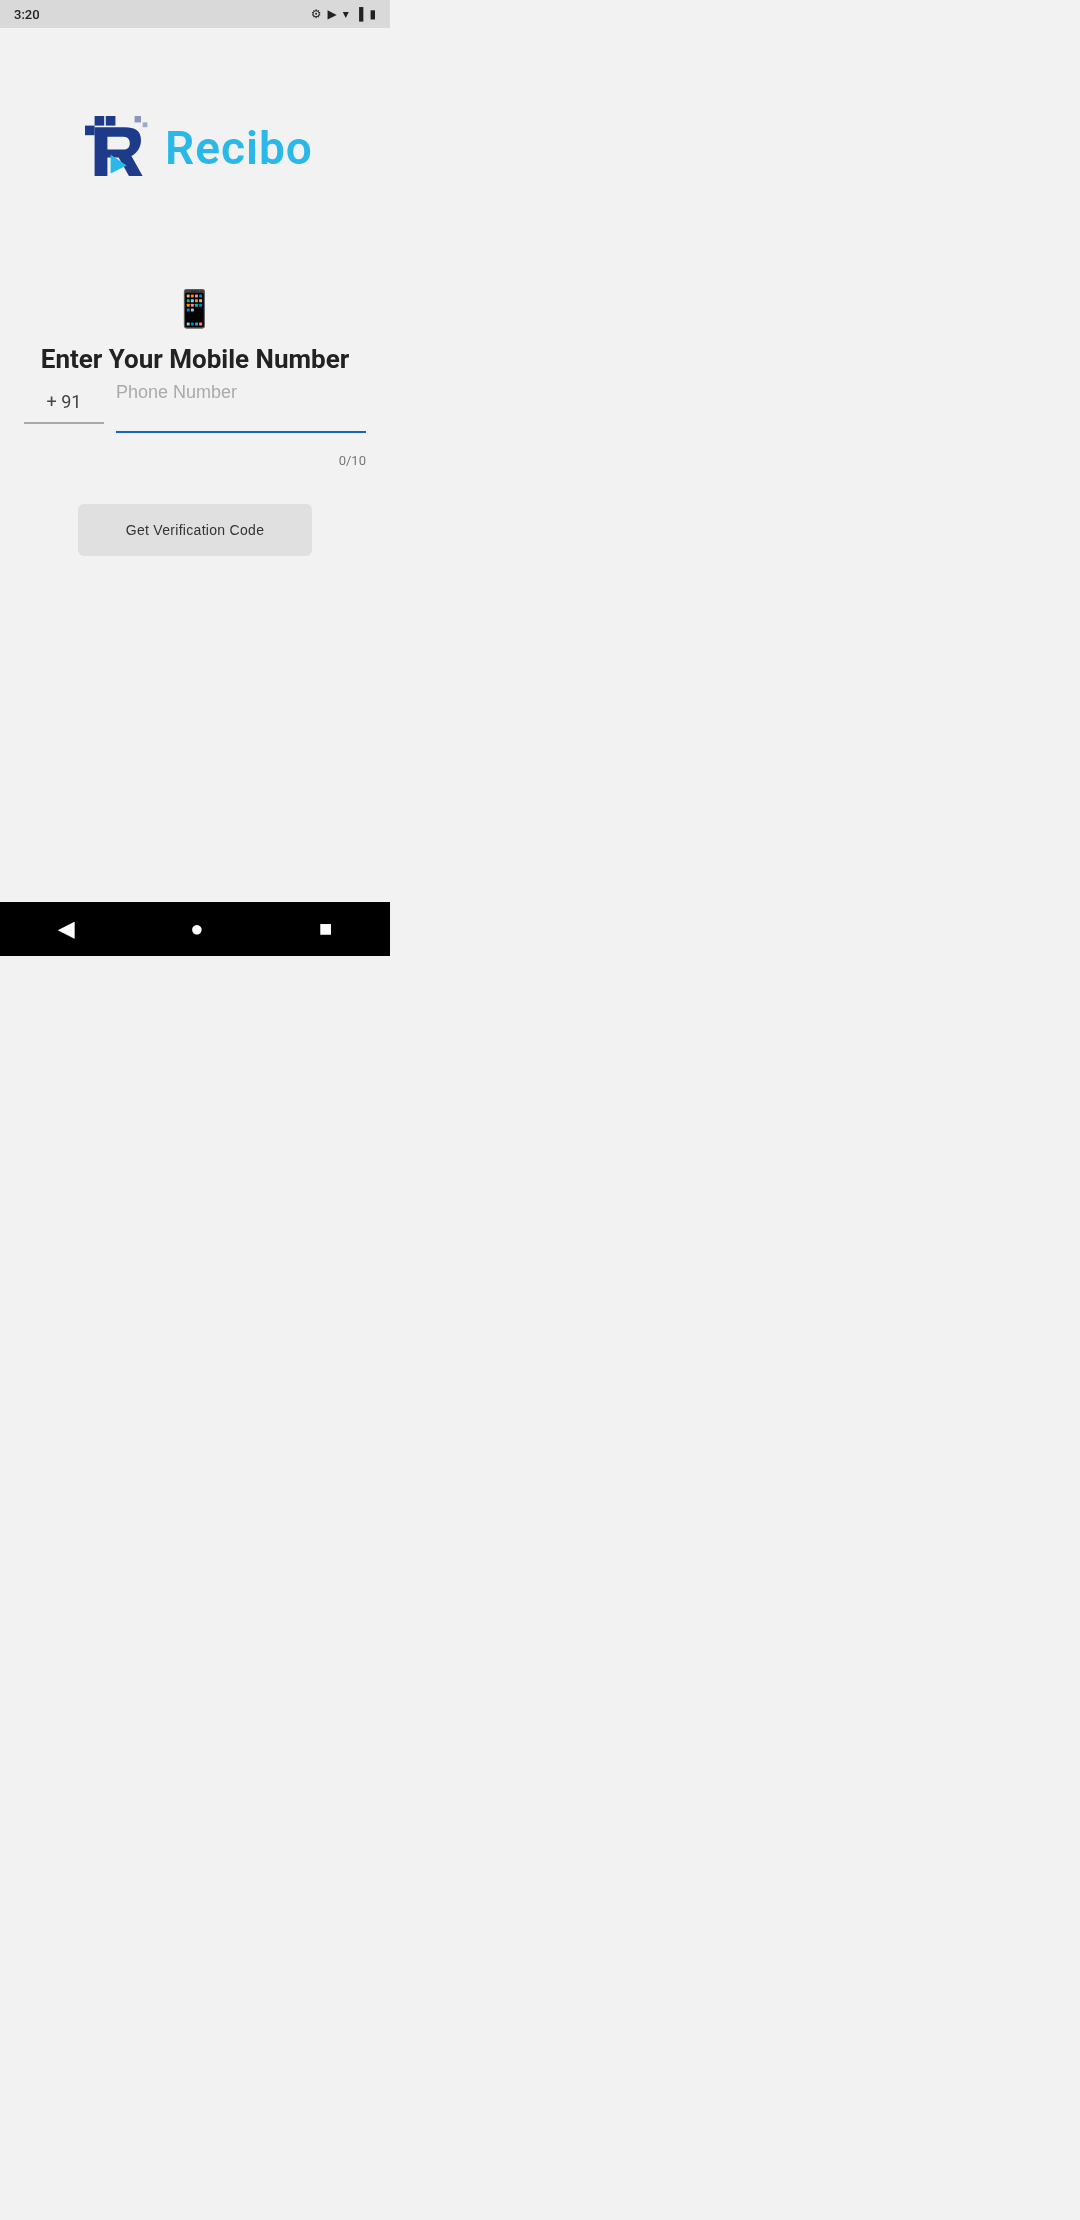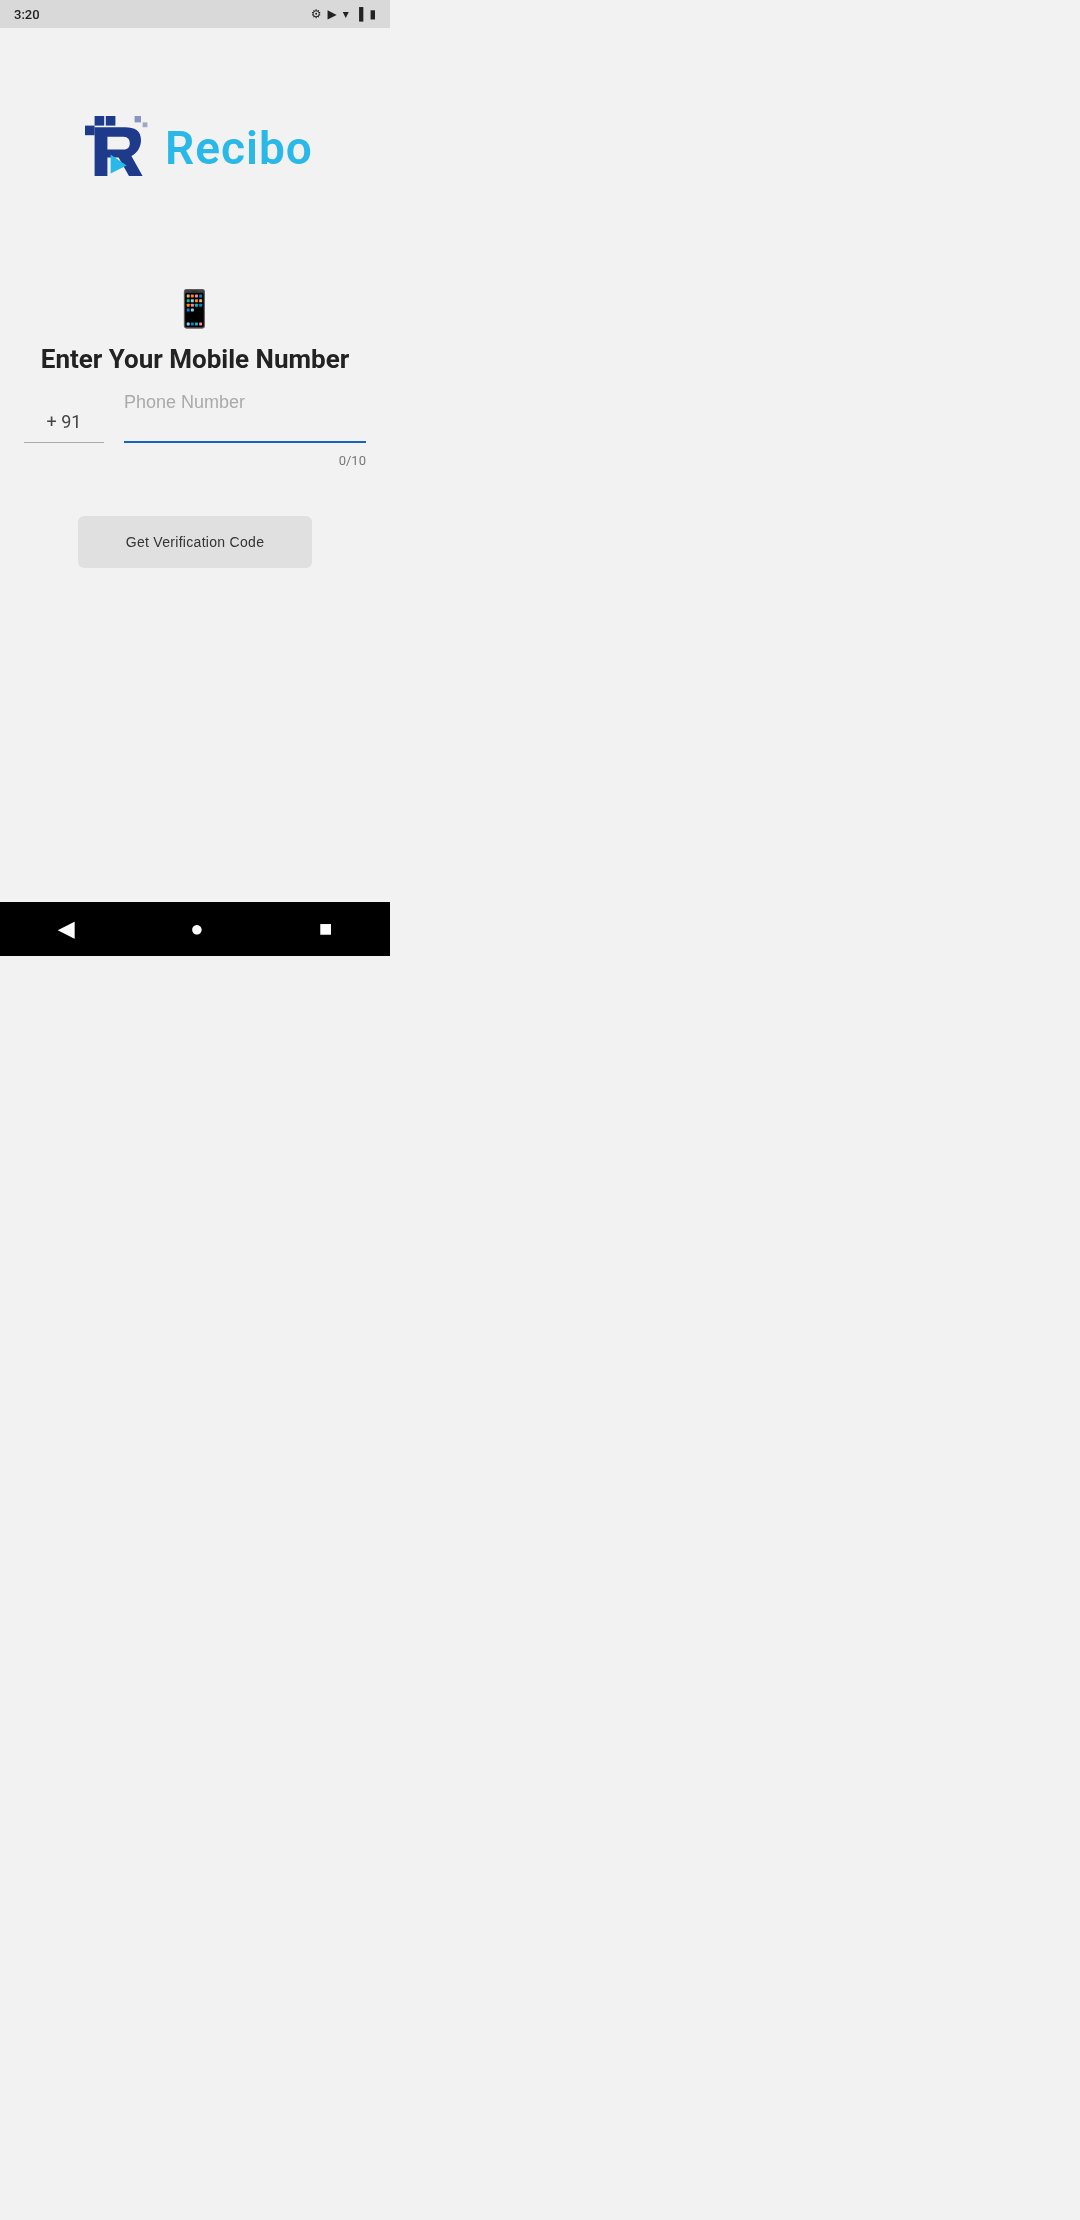--- a/index.html
+++ b/index.html
@@ -92,39 +92,39 @@
       font-size: 36px;
       color: #666;
       margin-bottom: 14px;
     }
 
     .form-title {
       font-size: 26px;
       font-weight: 700;
       color: #222;
       text-align: center;
-      margin-bottom: 18px;
+      margin-bottom: 8px;
     }
 
     .form-subtitle {
       font-size: 15px;
       color: #555;
       text-align: center;
       line-height: 1.5;
       margin-bottom: 36px;
       max-width: 320px;
     }
 
     
     .input-row {
       width: 100%;
       display: flex;
-      align-items: flex-end;
-      gap: 12px;
-      margin-bottom: 2px;
+      align-items: center;
+      gap: 4px;
+      margin-bottom: 12px;
     }
 
     .country-code-wrapper {
       display: flex;
       flex-direction: column;
       align-items: center;
       min-width: 80px;
     }
 
     .country-code {
@@ -167,21 +167,21 @@
       height: 2px;
       background-color: #1565c0;
     }
 
     .char-count {
       width: 100%;
       text-align: right;
       font-size: 13px;
       color: #777;
       margin-top: 8px;
-      margin-bottom: 48px;
+      margin-bottom: 36px;
     }
 
     
     .verify-button {
       background-color: #e0e0e0;
       border: none;
       border-radius: 6px;
       padding: 18px 48px;
       font-size: 14px;
       font-weight: 500;

